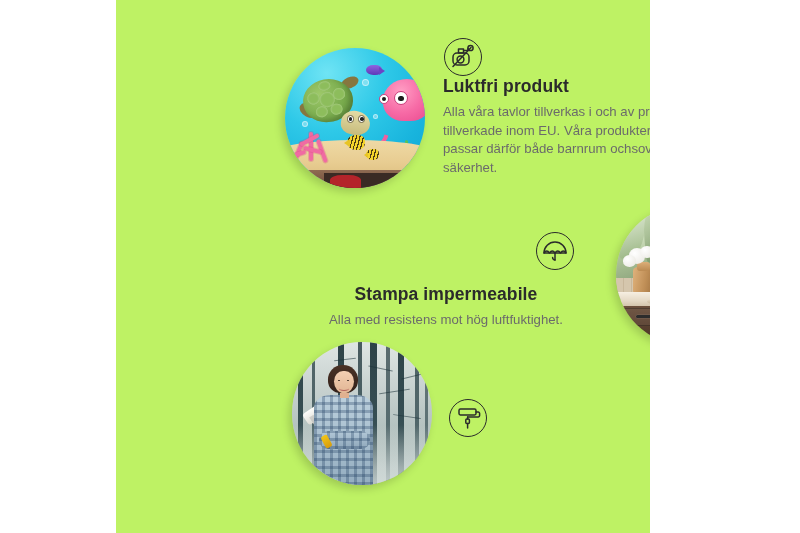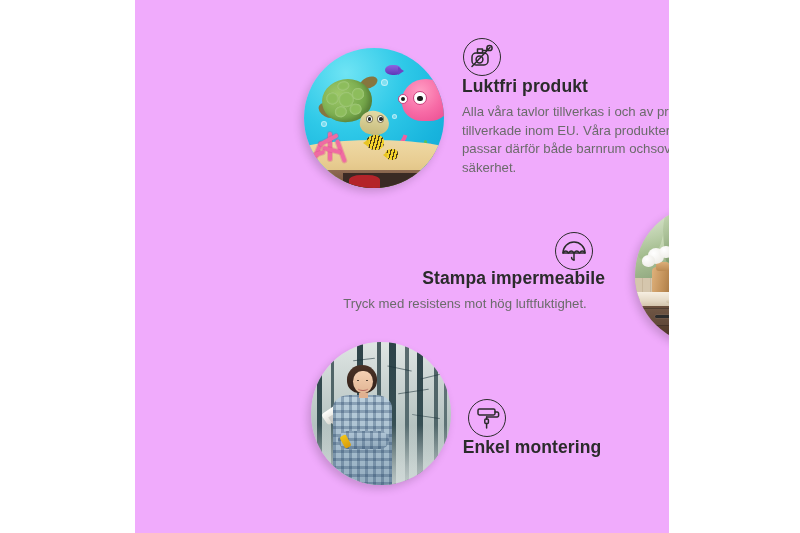--- a/index.html
+++ b/index.html
@@ -15,25 +15,25 @@
   }
   #stage {
     position: relative;
     width: 800px;
     height: 533px;
     background: #ffffff;
   }
   
   #panel {
     position: absolute;
-    left: 135px;
+    left: 116px;
     top: 0px;
     width: 534px;
     height: 533px;
-    background: #f0abfc;
+    background: #bef264;
     overflow: hidden;
   }
 
   
   .photo {
     position: absolute;
     border-radius: 50%;
     overflow: hidden;
     box-shadow: -3px 4px 9px rgba(0,0,0,0.17);
   }
@@ -70,21 +70,21 @@
     color: #6b6b6b;
     line-height: 1.42;
   }
 
   
   #block1 { left: 327px; top: 76px; width: 300px; text-align: left; }
   #badge1 { left: 328px; top: 38px; }
 
   
   #block2 { left: 190px; top: 268px; width: 280px; text-align: center; }
-  #block2 h2 { text-align: right; }
+  #block2 h2 { text-align: center; margin-top: 16px; }
   #badge2 { left: 420px; top: 232px; }
 
   
   #block3 { left: 277px; top: 437px; width: 240px; text-align: center; }
   #badge3 { left: 333px; top: 399px; }
 
   
   #photo1 { left: 169px; top: 48px; width: 140px; height: 140px; }
   .sea-bg {
     position:absolute; inset:0;
@@ -436,21 +436,21 @@
       <svg width="36" height="36" viewBox="0 0 36 36" fill="none" stroke="#2b2b2b" stroke-width="1.5" stroke-linecap="round" stroke-linejoin="round">
         <path d="M7 20 a11 11 0 0 1 22 0 z"></path>
         <path d="M7 20 q2.8-4 5.5 0 q2.8-4 5.5 0 q2.8-4 5.5 0 q2.8-4 5.5 0"></path>
         <line x1="18" y1="20" x2="18" y2="27"></line>
         <path d="M18 27 a2.4 2.4 0 0 1-2.4-2.4"></path>
       </svg>
     </div>
 
     <div class="block" id="block2">
       <h2>Stampa impermeabile</h2>
-      <p>Tryck med resistens mot hög luftfuktighet.</p>
+      <p>Alla med resistens mot hög luftfuktighet.</p>
     </div>
 
     <div class="photo" id="photo3">
       <div class="scene">
         <div class="forest-bg"></div>
 
         <div class="trunk" style="left:4%;width:5px;"></div>
         <div class="trunk" style="left:14%;width:3px;opacity:.8;"></div>
         <div class="trunk" style="left:33%;width:6px;"></div>
         <div class="trunk" style="left:47%;width:4px;opacity:.85;"></div>
@@ -487,17 +487,16 @@
       <svg width="36" height="36" viewBox="0 0 36 36" fill="none" stroke="#2b2b2b" stroke-width="1.5" stroke-linecap="round" stroke-linejoin="round">
         <rect x="9" y="9" width="17" height="6" rx="1.4"></rect>
         <path d="M26 12 h2.2 a1.4 1.4 0 0 1 1.4 1.4 v2.2 a1.4 1.4 0 0 1-1.4 1.4 h-10.6"></path>
         <path d="M17.6 17 v2"></path>
         <rect x="15.8" y="19" width="3.6" height="4.4" rx="1"></rect>
         <line x1="17.6" y1="23.4" x2="17.6" y2="28"></line>
       </svg>
     </div>
 
     <div class="block" id="block3">
-      <h2>Enkel montering</h2>
     </div>
 
   </div>
 </div>
 
 </body></html>

